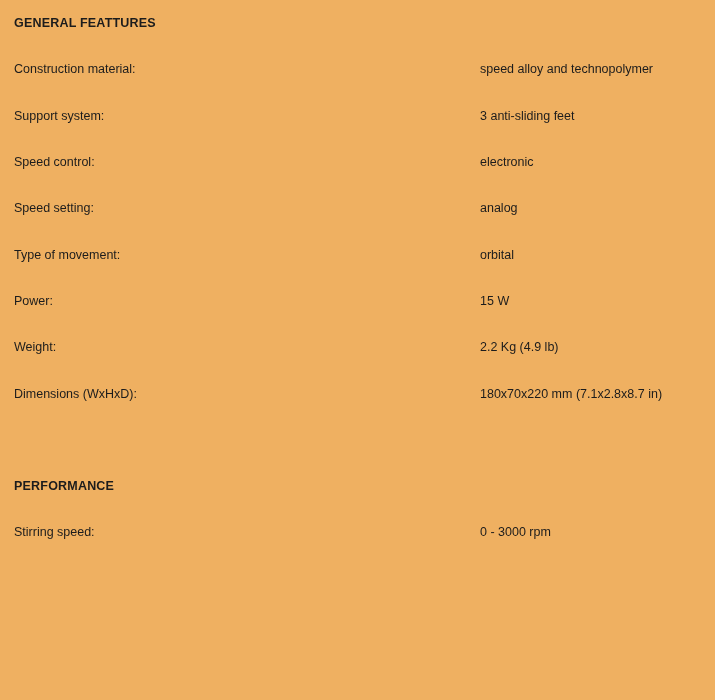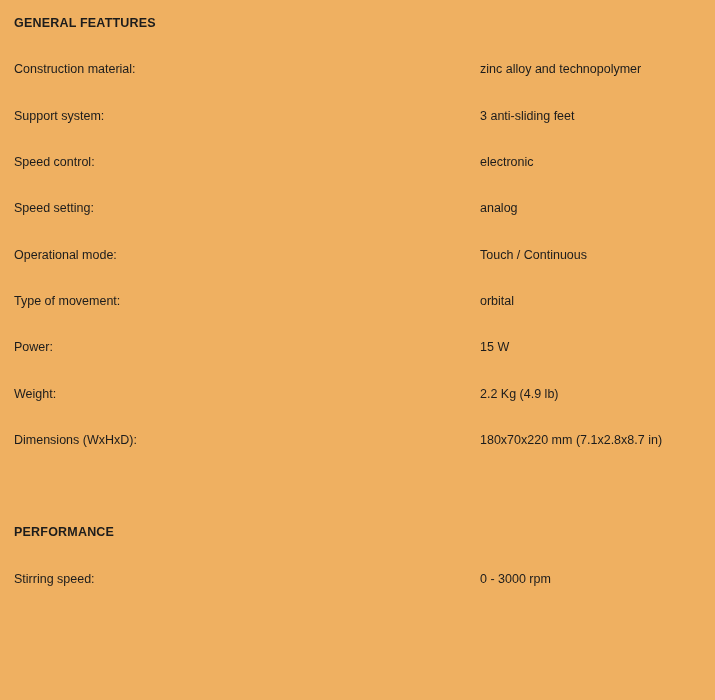--- a/index.html
+++ b/index.html
@@ -66,37 +66,33 @@
 
   <table class="spec">
     <tbody>
       <tr>
         <td class="label section-head">GENERAL FEATTURES</td>
         <td class="value"></td>
       </tr>
 
       <tr>
         <td class="label">Construction material:</td>
-        <td class="value">zinc alloy and technopolymer</td>
+        <td class="value">speed alloy and technopolymer</td>
       </tr>
       <tr>
         <td class="label">Support system:</td>
         <td class="value">3 anti-sliding feet</td>
       </tr>
       <tr>
         <td class="label">Speed control:</td>
         <td class="value">electronic</td>
       </tr>
       <tr>
         <td class="label">Speed setting:</td>
         <td class="value">analog</td>
-      </tr>
-      <tr>
-        <td class="label">Operational mode:</td>
-        <td class="value">Touch / Continuous</td>
       </tr>
       <tr>
         <td class="label">Type of movement:</td>
         <td class="value">orbital</td>
       </tr>
       <tr>
         <td class="label">Power:</td>
         <td class="value">15 W</td>
       </tr>
       <tr>

